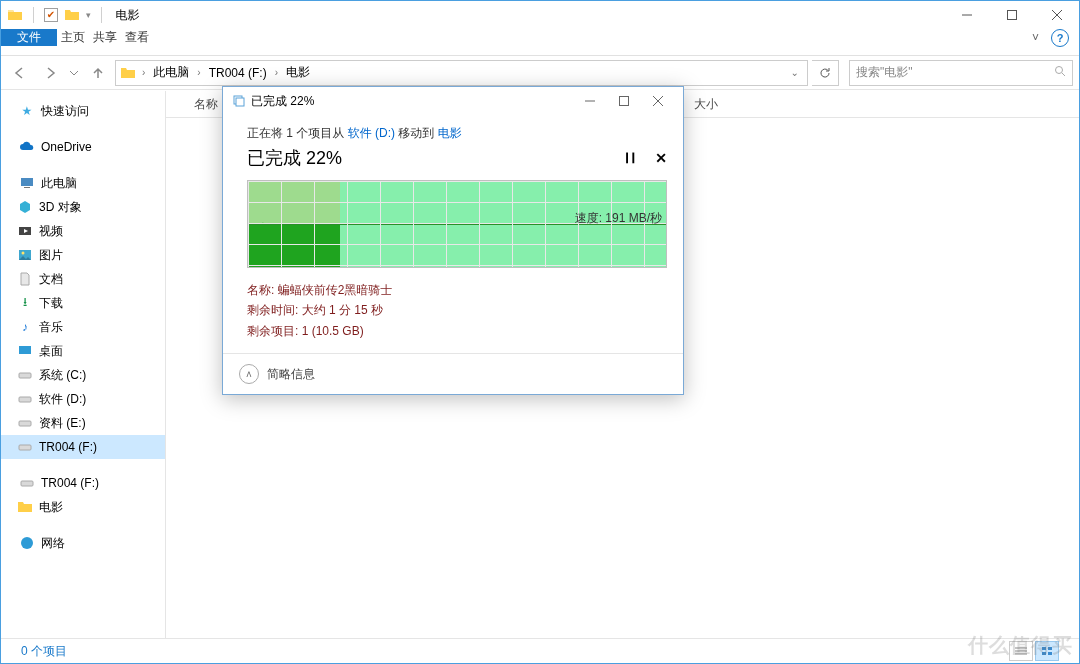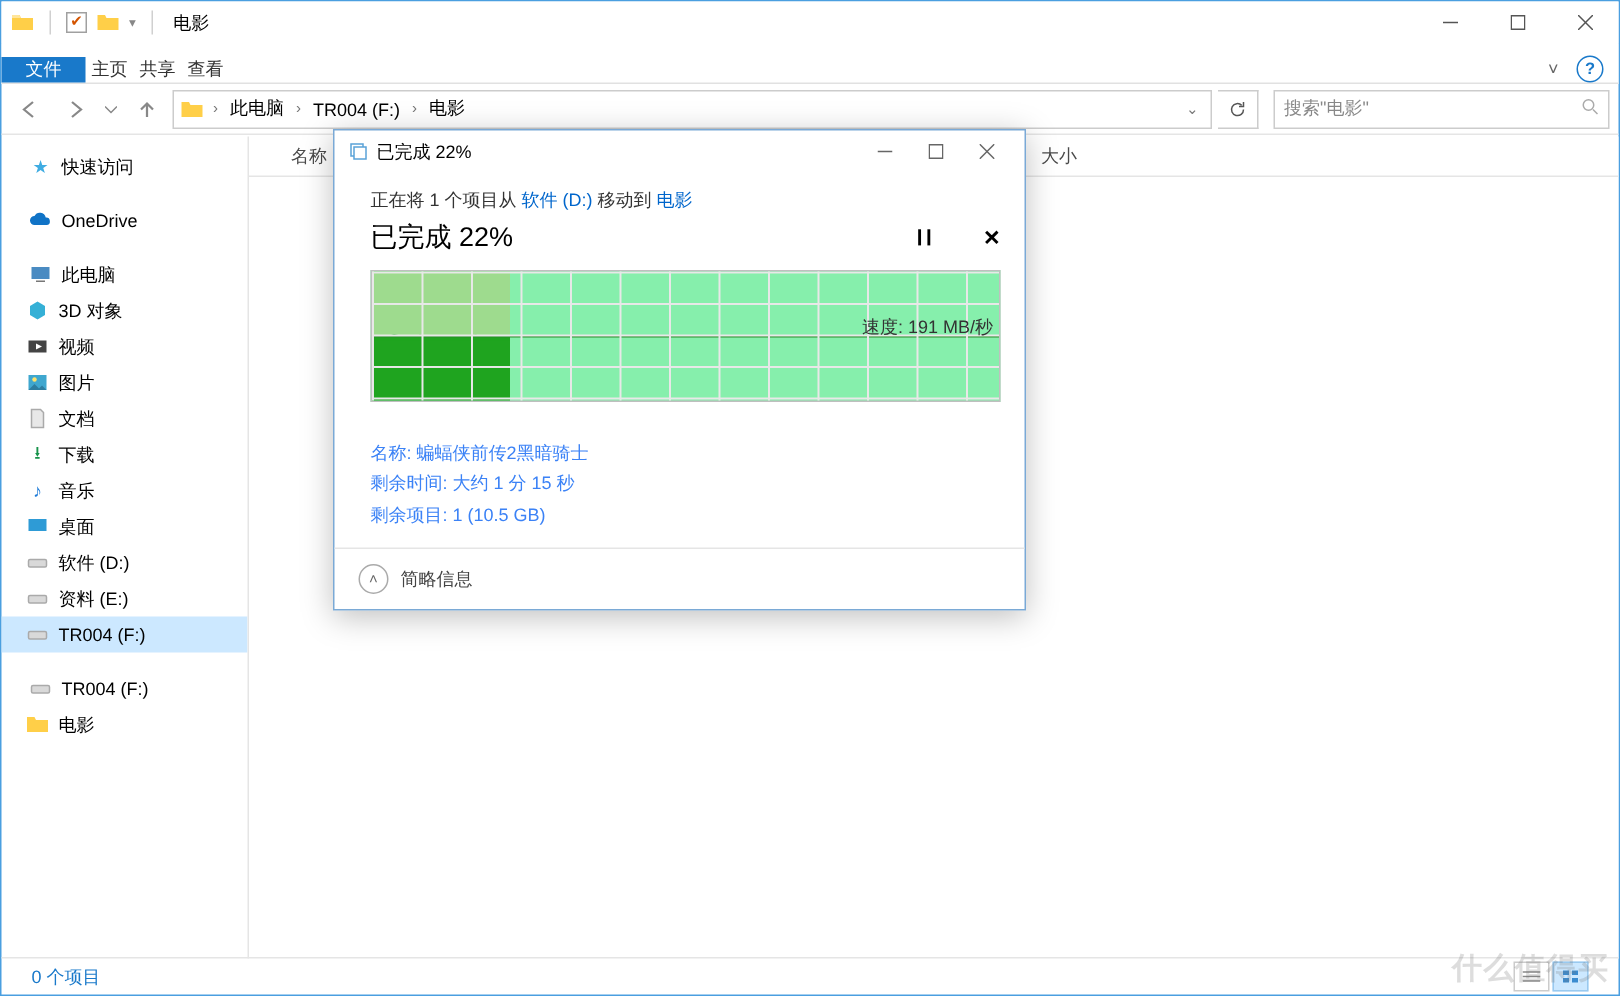--- a/index.html
+++ b/index.html
@@ -6,21 +6,21 @@
   .window{width:1080px;height:664px;position:relative;background:#fff;border:1px solid #4a9fe0;box-sizing:border-box}
   
   .titlebar{height:28px;display:flex;align-items:center;background:#fff;}
   .qat{display:flex;align-items:center;gap:6px;padding:0 6px}
   .icon{width:16px;height:16px;display:inline-flex;align-items:center;justify-content:center}
   .sep-line{width:1px;height:16px;background:#d0d0d0;margin:0 4px}
   .title-text{padding-left:4px;color:#000}
   .win-controls{margin-left:auto;display:flex}
   .win-btn{width:45px;height:28px;display:flex;align-items:center;justify-content:center;color:#555}
   
-  .ribbon-tabs{height:26px;display:flex;align-items:flex-end;border-bottom:1px solid #e1e1e1;background:#fff}
+  .ribbon-tabs{height:26px;display:flex;align-items:flex-start;border-bottom:1px solid #e1e1e1;background:#fff}
   .ribbon-file{background:#1979ca;color:#fff;padding:0 16px;display:flex;align-items:center}
   .ribbon-tab{padding:0 4px;display:flex;align-items:center;color:#333}
   .ribbon-collapse{margin-left:auto;display:flex;align-items:center;gap:12px;padding-right:10px}
   .help-circle{width:16px;height:16px;border-radius:50%;border:1px solid #1979ca;color:#1979ca;display:flex;align-items:center;justify-content:center;font-size:11px;font-weight:bold}
   
   .navbar{height:34px;display:flex;align-items:center;padding:4px 6px;gap:4px;box-sizing:border-box;border-bottom:1px solid #e5e5e5}
   .nav-btn{width:26px;height:26px;display:flex;align-items:center;justify-content:center;color:#888}
   .addr-box{flex:1;height:24px;border:1px solid #ccc;display:flex;align-items:center;padding:0 2px;background:#fff}
   .crumb{display:flex;align-items:center;height:100%;padding:0 4px}
   .crumb-arrow{color:#777;padding:0 4px;font-size:10px}
@@ -46,30 +46,30 @@
   .dialog{position:absolute;left:221px;top:85px;width:460px;background:#fff;border:1px solid #7aa9d6;box-shadow:0 4px 20px rgba(0,0,0,.25);z-index:10}
   .dlg-title{height:28px;display:flex;align-items:center;padding:0 8px}
   .dlg-title .t{padding-left:4px}
   .dlg-controls{margin-left:auto;display:flex}
   .dlg-btn{width:34px;height:26px;display:flex;align-items:center;justify-content:center;color:#666}
   .dlg-body{padding:10px 16px 12px 24px}
   .op-line{font-size:12px;color:#333}
   .op-line .link{color:#0066cc}
   .pct-row{display:flex;align-items:center;margin-top:4px}
   .pct{font-size:18px}
-  .pct-controls{margin-left:auto;display:flex;gap:32px;font-size:14px;font-weight:bold}
+  .pct-controls{margin-left:auto;display:flex;gap:18px;font-size:14px;font-weight:bold}
   .graph{margin-top:10px;height:86px;border:1px solid #bfbfbf;position:relative;background:#86efac}
   .graph-grid{position:absolute;inset:0;pointer-events:none;background-image:linear-gradient(to right,#e8e8e8 1px,transparent 1px);background-size:33px 100%}
   .graph-grid-h{position:absolute;inset:0;pointer-events:none;background-image:linear-gradient(to bottom,#e8e8e8 1px,transparent 1px);background-size:100% 21px}
   .graph-light{position:absolute;left:0;top:0;bottom:50%;width:22%;background:#9edb8e}
   .graph-dark{position:absolute;left:0;top:50%;bottom:0;width:22%;background:#1fa41f}
   .graph-dark::after{content:"";position:absolute;left:0;right:0;top:-3px;height:6px;background:#1fa41f;clip-path:polygon(0 40%, 8% 60%, 16% 30%, 25% 55%, 35% 35%, 45% 60%, 55% 40%, 65% 55%, 75% 35%, 85% 55%, 95% 40%, 100% 50%, 100% 100%, 0 100%)}
   .speed-line{position:absolute;left:0;right:0;top:50%;height:1px;background:#2a8e2a}
   .speed-label{position:absolute;right:4px;top:34%;font-size:12px;color:#333}
-  .details{margin-top:24px;line-height:1.7;color:#3b82f6}
+  .details{margin-top:12px;line-height:1.7;color:#7f1d1d}
   .dlg-footer{border-top:1px solid #e5e5e5;padding:10px 16px;display:flex;align-items:center;gap:8px;color:#444}
   .chev-circle{width:18px;height:18px;border:1px solid #aaa;border-radius:50%;display:flex;align-items:center;justify-content:center;font-size:10px;color:#666}
   
   .star{color:#3face2}
   .cloud{color:#1073c6}
   .pc{color:#4a8bc2}
   .watermark{position:absolute;right:6px;bottom:4px;font-size:20px;color:rgba(120,120,120,.25);font-weight:bold;letter-spacing:1px}
 </style>
 </head>
 <body>
@@ -250,20 +250,28 @@
             </svg>
           </span>
           <span class="lbl">桌面</span>
         </div>
       <div class="nav-item sub">
           <span class="icon">
             <svg width="16" height="16" viewBox="0 0 16 16">
               <rect x="2" y="6" width="12" height="5" rx="1" fill="#d9d9d9" stroke="#aaa"></rect>
             </svg>
           </span>
+          <span class="lbl">系统 (C:)</span>
+        </div>
+      <div class="nav-item sub">
+          <span class="icon">
+            <svg width="16" height="16" viewBox="0 0 16 16">
+              <rect x="2" y="6" width="12" height="5" rx="1" fill="#d9d9d9" stroke="#aaa"></rect>
+            </svg>
+          </span>
           <span class="lbl">软件 (D:)</span>
         </div>
       <div class="nav-item sub">
           <span class="icon">
             <svg width="16" height="16" viewBox="0 0 16 16">
               <rect x="2" y="6" width="12" height="5" rx="1" fill="#d9d9d9" stroke="#aaa"></rect>
             </svg>
           </span>
           <span class="lbl">资料 (E:)</span>
         </div>
@@ -286,20 +294,28 @@
         </div>
       <div class="nav-item sub">
           <span class="icon">
             <svg viewBox="0 0 16 16" width="16" height="16">
               <path fill="#ffcf48" d="M1 3h5l1 2h8v8H1z"></path>
             </svg>
           </span>
           <span class="lbl">电影</span>
         </div>
       <div class="nav-group-spacer"></div>
+      <div class="nav-item">
+          <span class="icon">
+            <svg width="16" height="16" viewBox="0 0 16 16">
+              <circle cx="8" cy="8" r="6" fill="#2e9bd6"></circle>
+            </svg>
+          </span>
+          <span class="lbl">网络</span>
+        </div>
     </div>
 
     <div class="content">
       <div class="col-headers">
         <div class="col-name">名称</div>
         <div>大小</div>
       </div>
     </div>
   </div>
 

